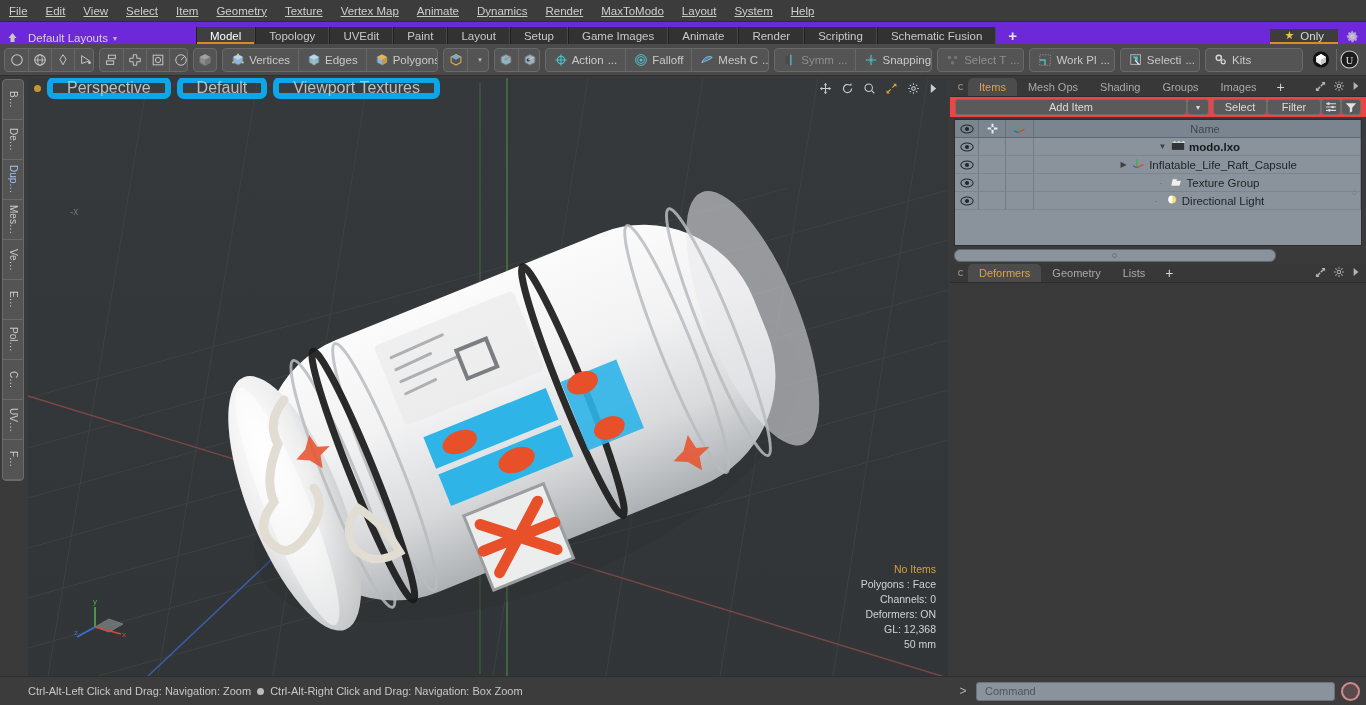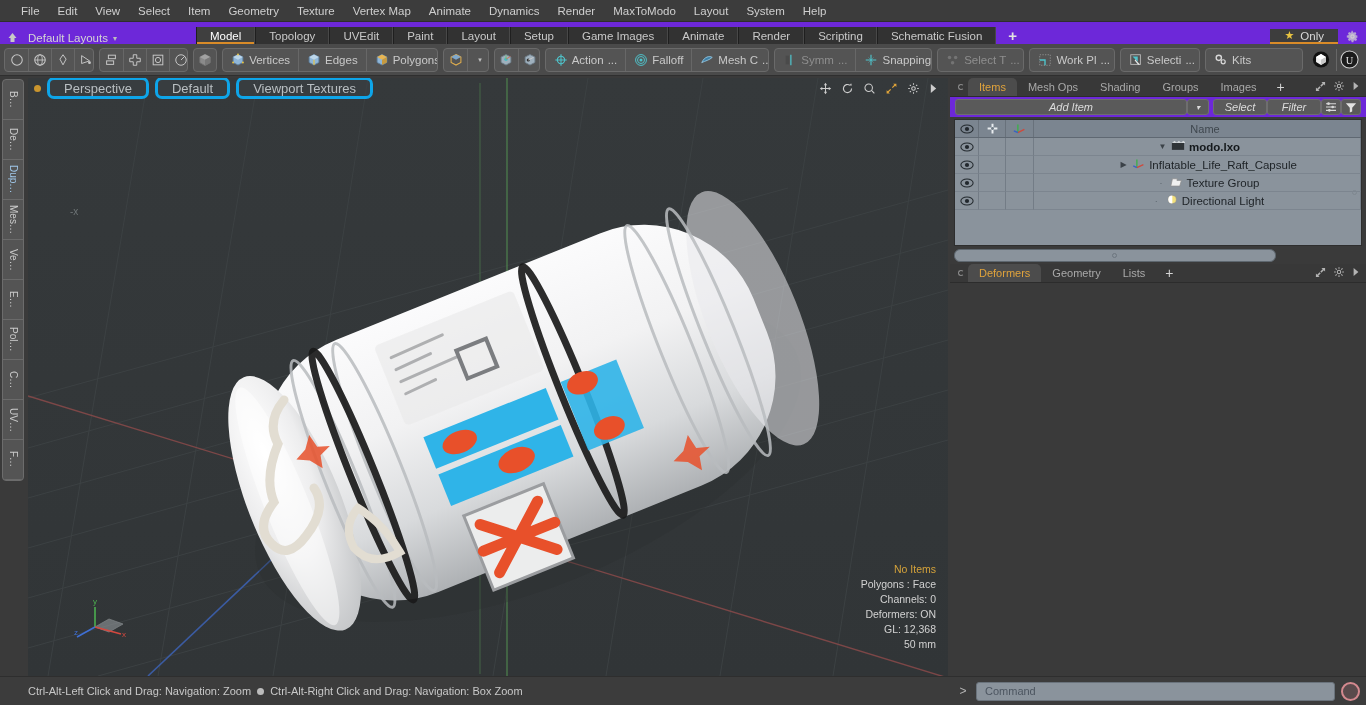--- a/index.html
+++ b/index.html
@@ -9,22 +9,23 @@
     background:#3a3a3a;
     font-family:"Liberation Sans", sans-serif;
     font-size:11px; color:#c8c8c8;
     -webkit-font-smoothing:antialiased;
   }
   .app { position:relative; width:1366px; height:705px; background:#3a3a3a; }
 
   
   .menubar {
     position:absolute; left:0; top:0; width:1366px; height:22px;
-    background:#3c3c3c; display:flex; align-items:center; padding-left:12px;
+    background:#3c3c3c; display:flex; align-items:center; padding-left:0;
     border-bottom:1px solid #2e2e2e;
+    text-decoration:underline;
   }
   .menubar .mi {
     padding:3px 9px; font-size:11.5px; color:#cfcfcf; cursor:default; line-height:14px;
   }
 
   
   .layoutbar {
     position:absolute; left:0; top:22px; width:1366px; height:22px;
     background:#6d28d9; display:flex; align-items:flex-end;
   }
@@ -91,21 +92,21 @@
     position:absolute; left:28px; top:78px; width:920px; height:598px;
     background:#333739; overflow:hidden;
   }
   .vp-header {
     position:absolute; left:0; top:0; width:920px; height:20px;
     display:flex; align-items:center; padding-left:6px; z-index:5;
   }
   .vp-dot { width:7px; height:7px; border-radius:50%; background:#c9952e; margin-right:6px; }
   .vp-pill {
     height:22px; padding:0 14px; display:flex; align-items:center; justify-content:center;
-    border:3px solid #0ea5e9; border-radius:7px; color:#b9bfc2; font-size:13px;
+    border:6px solid #0ea5e9; border-radius:7px; color:#b9bfc2; font-size:16px;
     background:rgba(60,66,69,0.5); margin-right:6px;
   }
   .vp-icons { margin-left:auto; display:flex; align-items:center; gap:9px; padding-right:10px; }
   .vp-icons span { color:#c9c9c9; display:flex; }
 
   .vp-stats {
     position:absolute; right:12px; bottom:24px; text-align:right;
     font-size:10.5px; color:#d2d2d2; line-height:15px; z-index:5;
   }
   .vp-stats .noitems { color:#d4a23a; }
@@ -126,21 +127,21 @@
   .knob i { width:6px; height:6px; border-radius:50%; border:1.5px solid #8a8a8a; border-right-color:transparent; display:block; }
   .ptab {
     padding:0 11px; display:flex; align-items:center; font-size:11px; color:#a9a9a9;
     border-radius:5px 5px 0 0;
   }
   .ptab.active { background:#4c4c4c; color:#e0a33c; }
   .ptab.plus { color:#d5d5d5; font-size:14px; padding:0 9px; }
   .tabrow .tr-right { margin-left:auto; display:flex; align-items:center; gap:7px; padding-right:6px; color:#b9b9b9; }
 
   .addrow {
-    height:20px; display:flex; align-items:center; gap:0; padding:0 5px; background:#6d28d9;font-style:italic;
+    height:20px; display:flex; align-items:center; gap:0; padding:0 5px; background:#ef4444;
   }
   .btn-wide {
     flex:1; height:16px; background:#5a5a5a; border:1px solid #6e6e6e; border-radius:3px;
     display:flex; align-items:center; justify-content:center; font-size:11px; color:#dcdcdc;
   }
   .btn-caret {
     width:22px; height:16px; background:#5a5a5a; border:1px solid #6e6e6e; border-radius:3px;
     display:flex; align-items:center; justify-content:center; font-size:8px; color:#dcdcdc; margin-right:4px;
   }
   .btn-sm {

